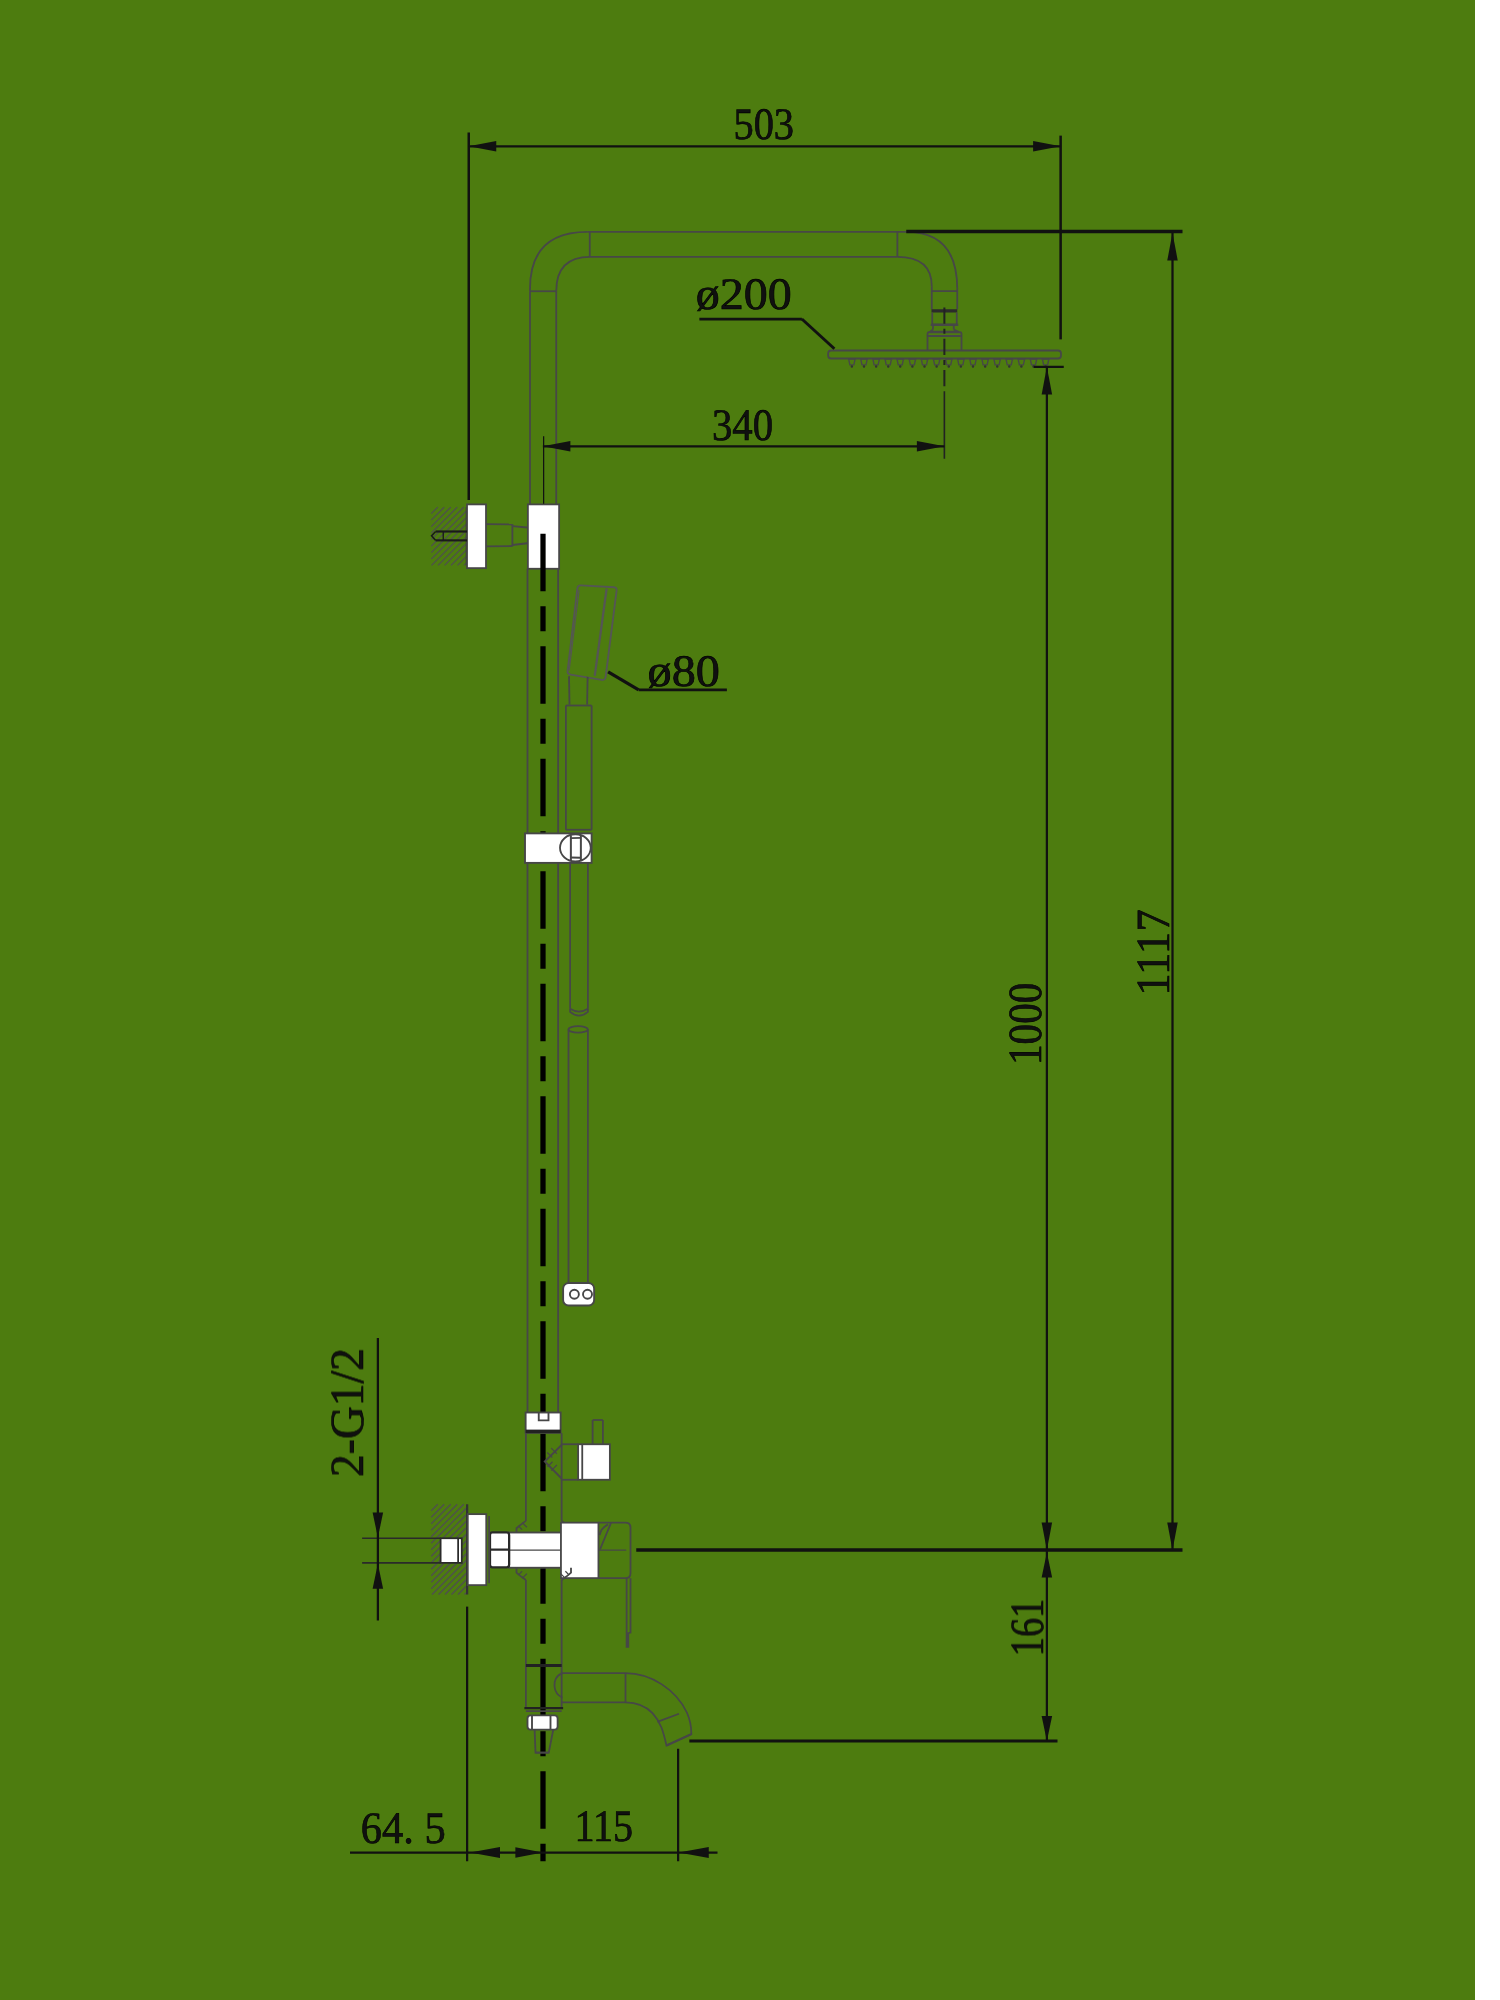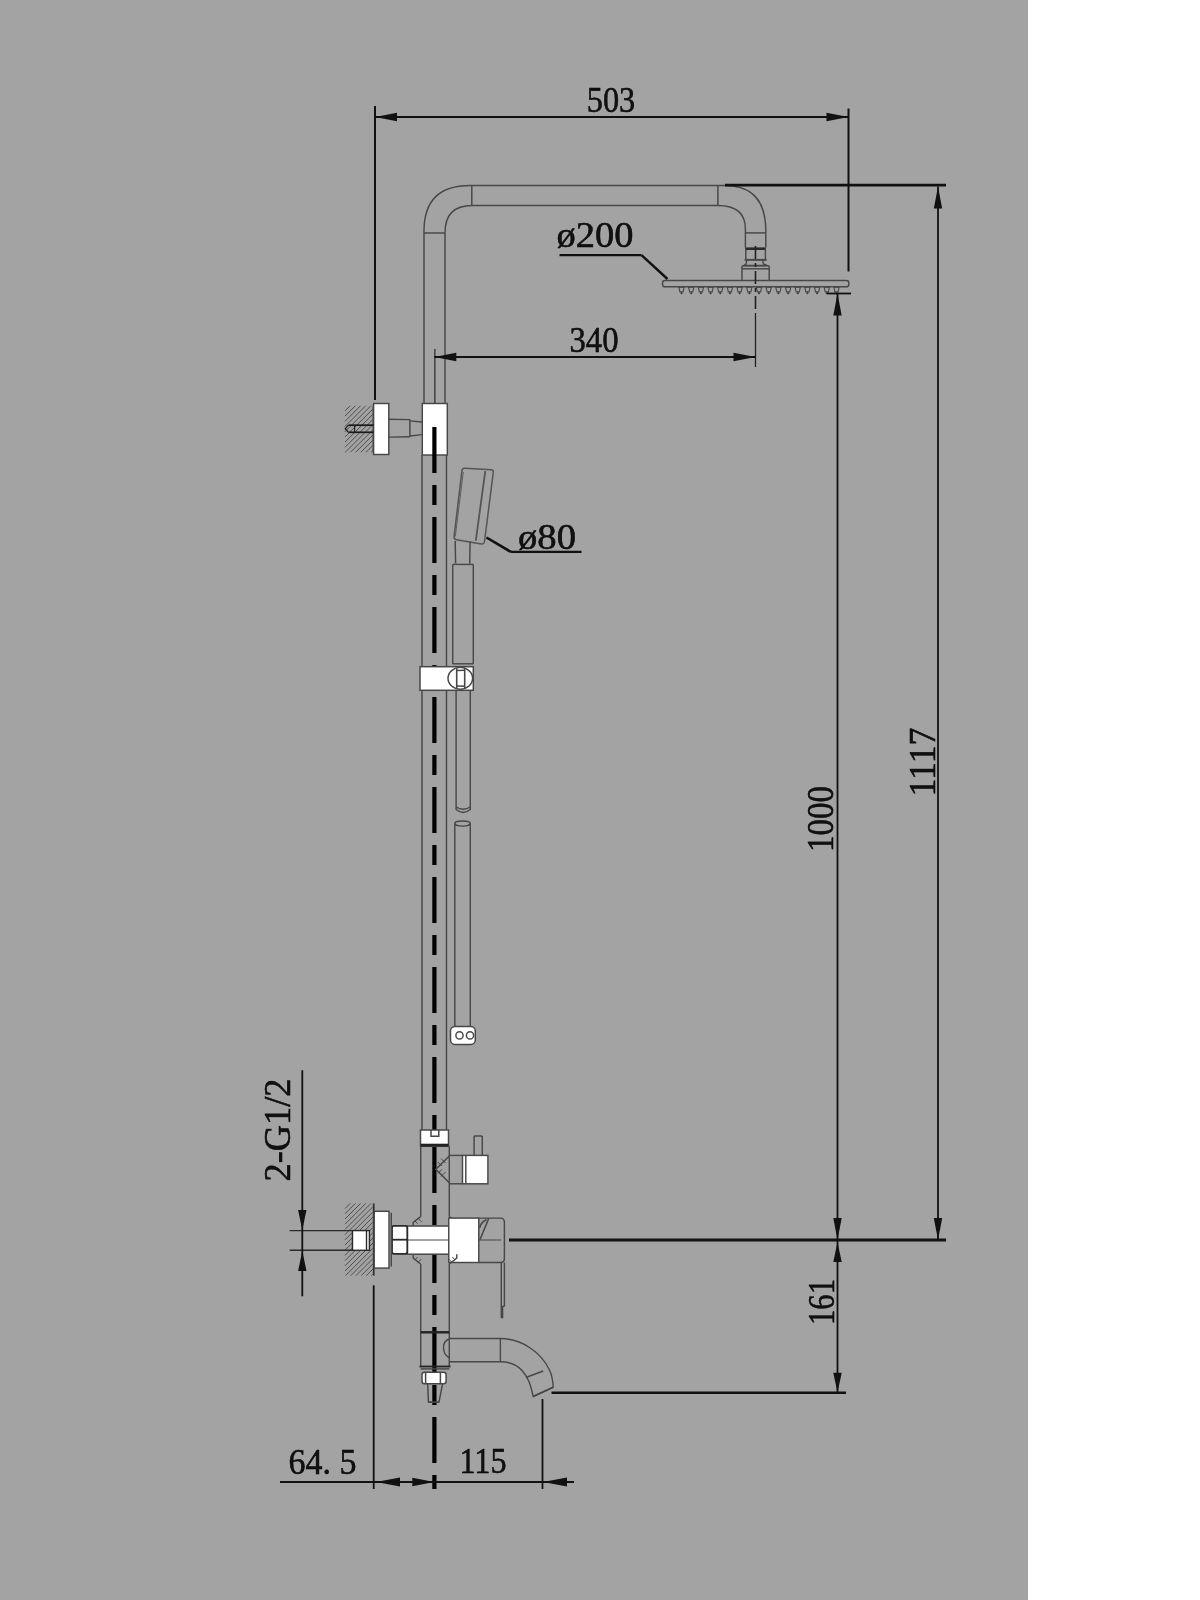--- a/index.html
+++ b/index.html
@@ -1,16 +1,16 @@
 <!DOCTYPE html>
 <html><head>
 <meta charset="utf-8">
 <style>
 html,body{margin:0;padding:0;background:#ffffff;}
-#page{width:1028px;height:1600px;position:relative;background:#a3a3a3;}
+#page{width:1180px;height:1600px;position:relative;background:#4d7c0f;}
 text{font-family:"Liberation Serif", serif;fill:#111;}
 </style>
 </head>
 <body>
 <div id="page">
 <svg width="1200" height="1600" viewBox="0 0 1200 1600">
 <defs>
 </defs>
 <g fill="none" stroke="#474747" stroke-width="1.45">
 

